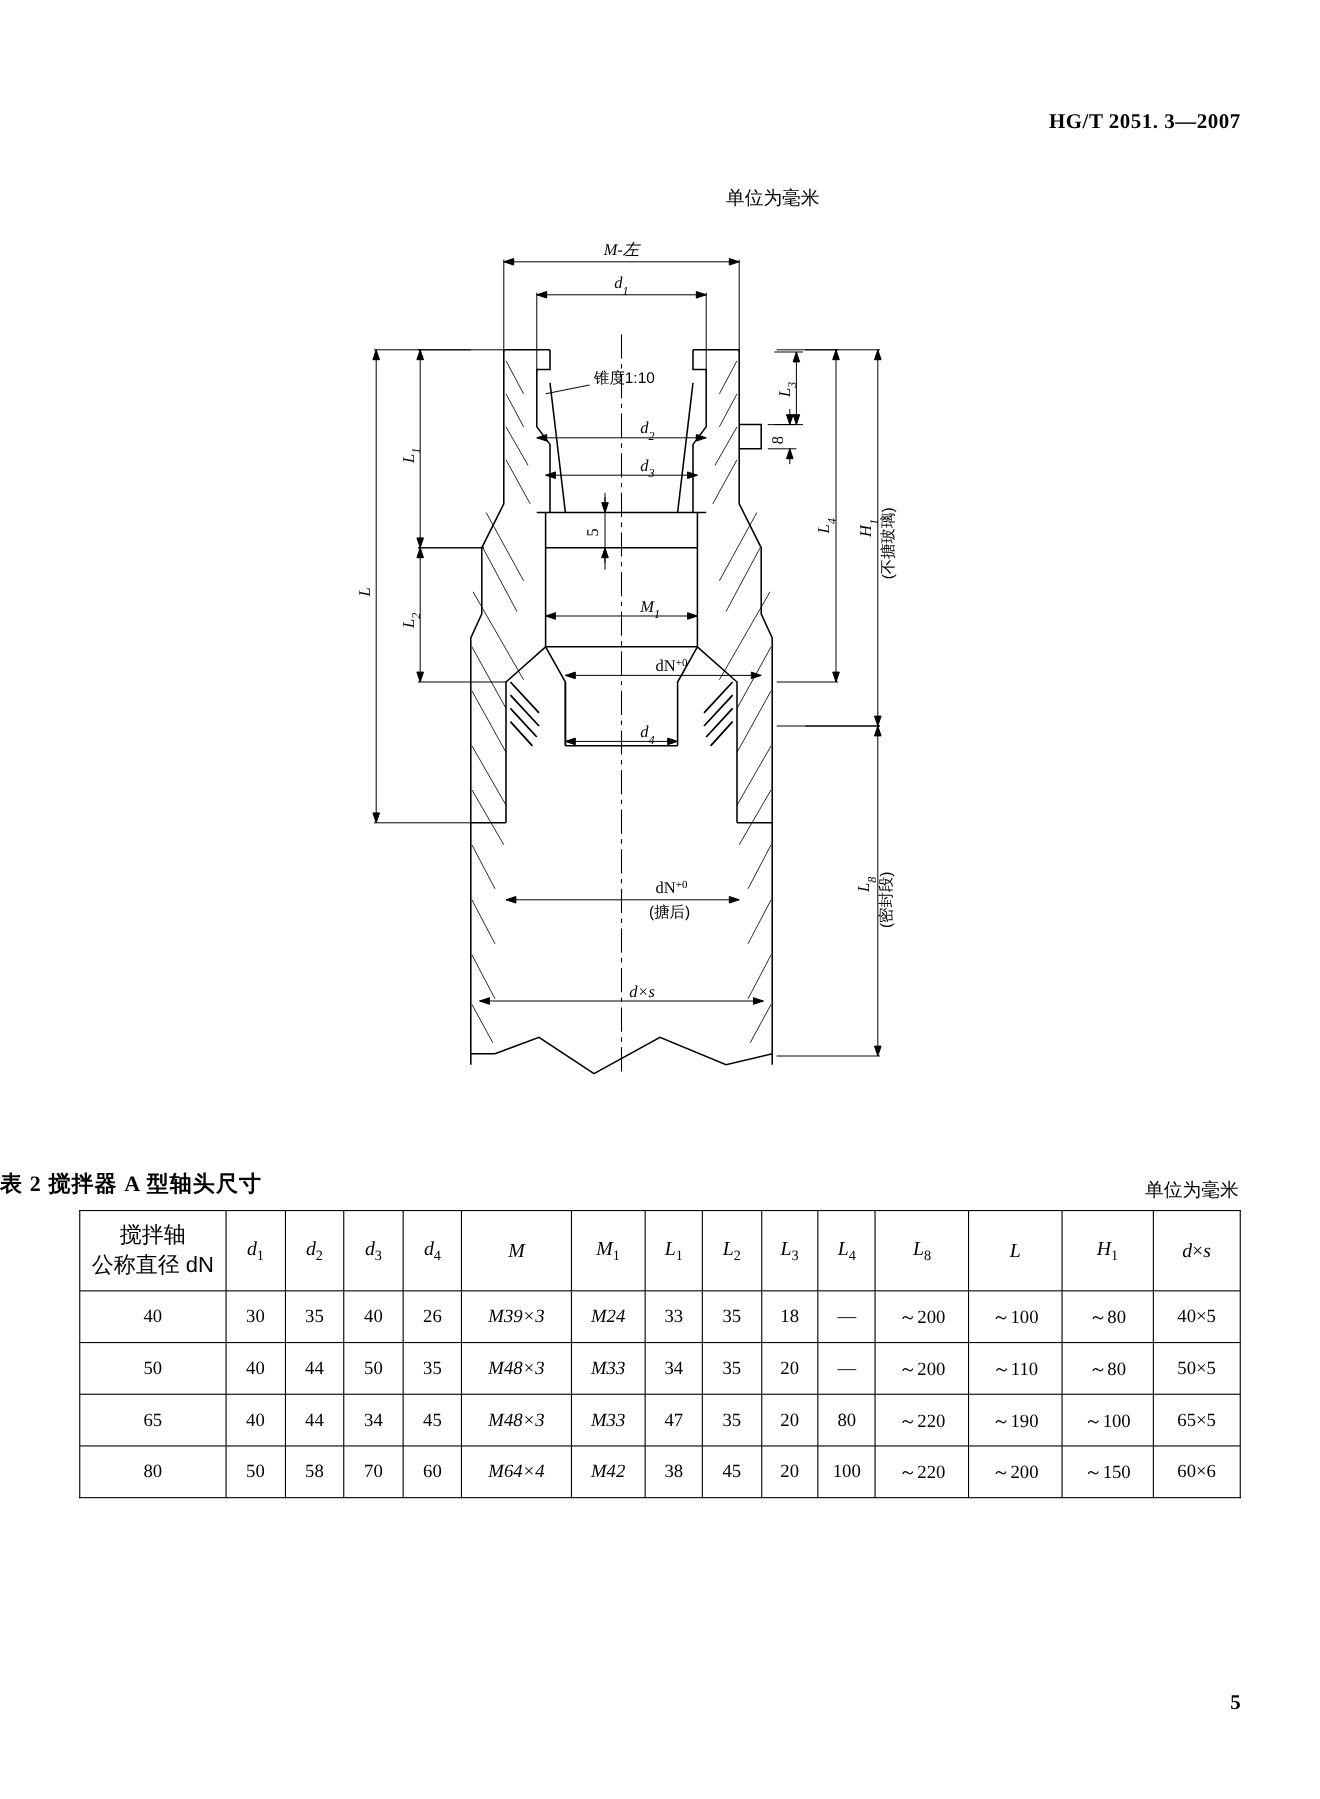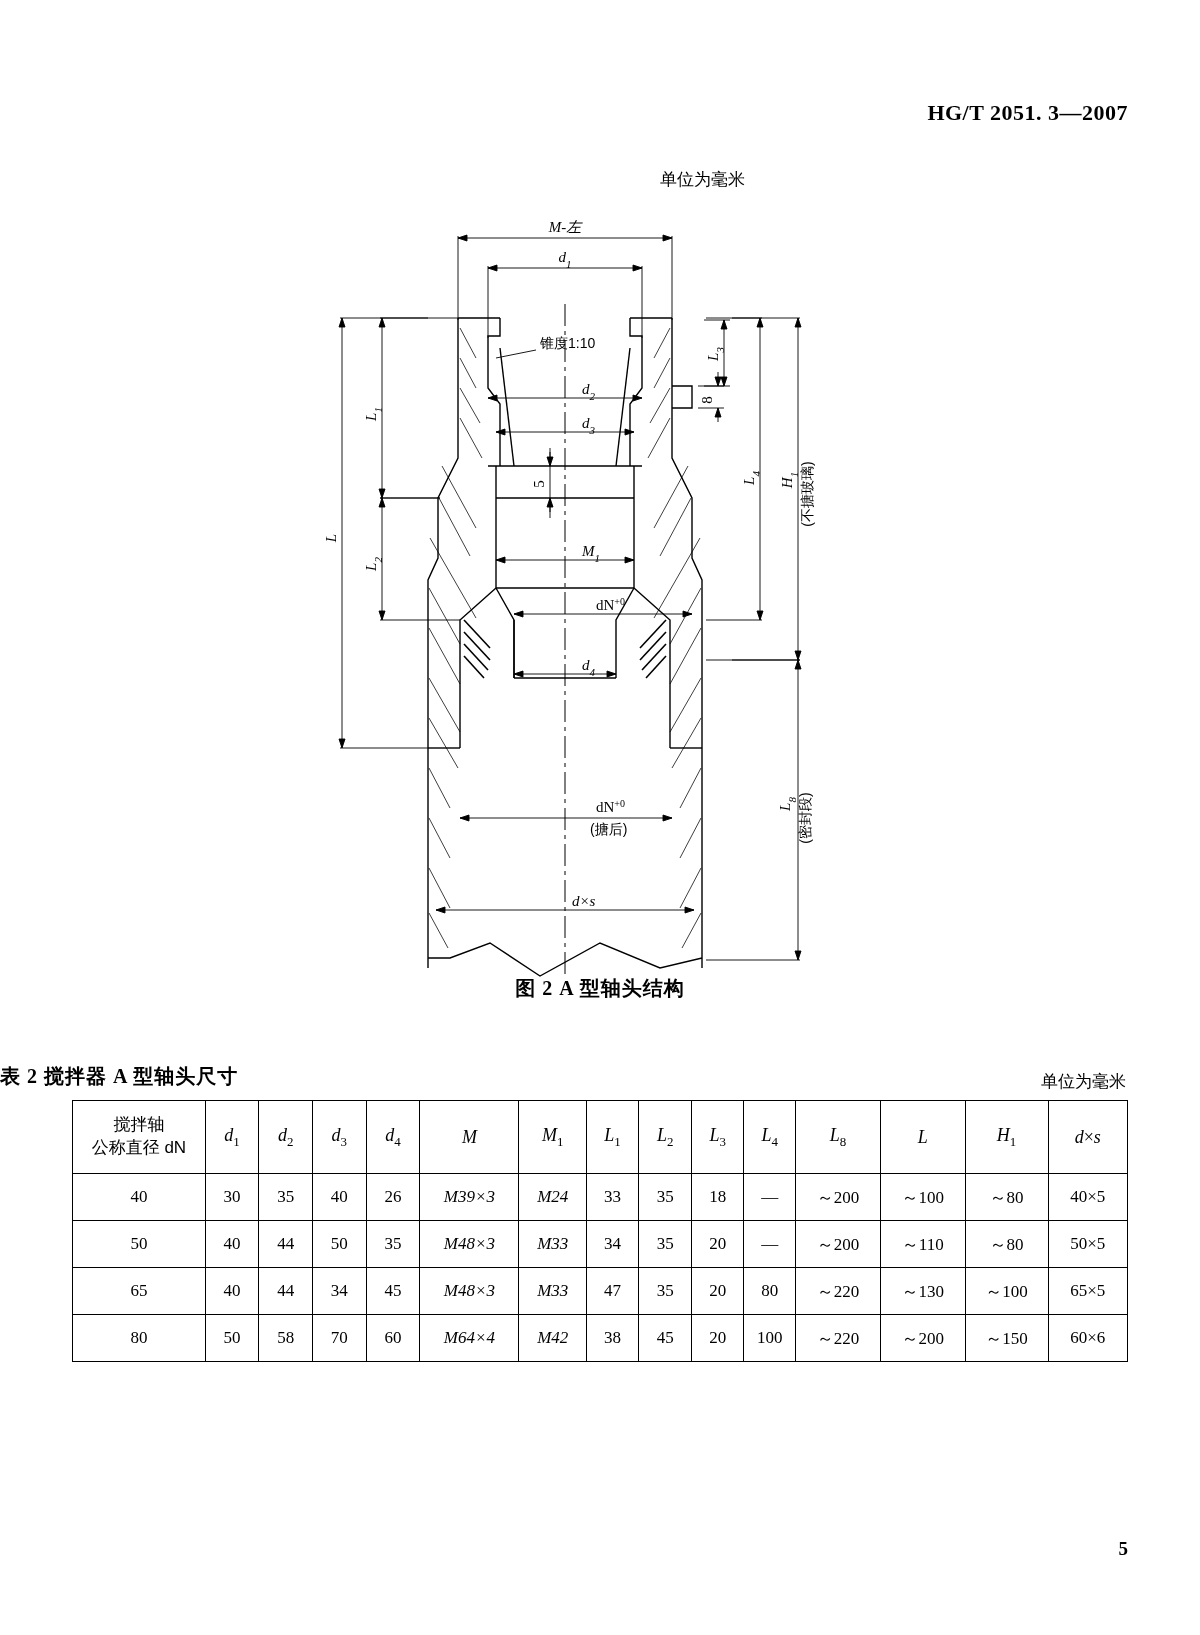--- a/index.html
+++ b/index.html
@@ -21,21 +21,21 @@
     width: 1200px;
     height: 1635px;
   }
   
   .std-code {
     position: absolute;
     right: 72px;
     top: 100px;
     font-family: "Liberation Serif", serif;
     font-weight: bold;
-    font-size: 22px;
+    font-size: 19px;
     letter-spacing: 0.5px;
   }
   .unit-note-top {
     position: absolute;
     left: 660px;
     top: 168px;
     font-size: 17px;
     font-family: "Liberation Sans", sans-serif;
   }
   
@@ -91,21 +91,21 @@
     height: 46px;
     font-weight: normal;
     font-family: "Liberation Serif", serif;
   }
   table.dims thead th {
     height: 72px;
     font-size: 18px;
   }
   table.dims thead th.first {
     font-family: "Liberation Sans", sans-serif;
-    font-size: 17px;
+    font-size: 20px;
     line-height: 1.35;
   }
   .it { font-style: italic; }
   sub { font-size: 0.72em; }
   
   .pg-center {
     position: absolute;
     left: 0;
     top: 1545px;
     width: 1200px;
@@ -352,21 +352,20 @@
       <text x="412" y="192" text-anchor="middle" transform="rotate(-90 412 192)">8</text>
       <text x="244" y="276" text-anchor="middle" transform="rotate(-90 244 276)">5</text>
       <text x="454" y="270" text-anchor="middle" font-style="italic" transform="rotate(-90 454 270)">L<tspan baseline-shift="sub" font-size="11">4</tspan></text>
       <text x="492" y="272" text-anchor="middle" font-style="italic" transform="rotate(-90 492 272)">H<tspan baseline-shift="sub" font-size="11">1</tspan></text>
       <text x="512" y="286" text-anchor="middle" class="cn" transform="rotate(-90 512 286)">(不搪玻璃)</text>
       <text x="490" y="596" text-anchor="middle" font-style="italic" transform="rotate(-90 490 596)">L<tspan baseline-shift="sub" font-size="11">8</tspan></text>
       <text x="510" y="610" text-anchor="middle" class="cn" transform="rotate(-90 510 610)">(密封段)</text>
     </svg>
   </div>
 
-  <div class="fig-caption">图 2    A 型轴头结构</div>
 
   <div class="tbl-caption">表 2    搅拌器 A 型轴头尺寸</div>
   <div class="unit-note-tbl">单位为毫米</div>
 
   <table class="dims">
     <thead>
       <tr>
         <th class="first" style="width:136px">搅拌轴<br>公称直径 dN</th>
         <th style="width:54px"><span class="it">d</span><sub>1</sub></th>
         <th style="width:54px"><span class="it">d</span><sub>2</sub></th>
@@ -425,21 +424,21 @@
         <td>44</td>
         <td>34</td>
         <td>45</td>
         <td class="it">M48×3</td>
         <td class="it">M33</td>
         <td>47</td>
         <td>35</td>
         <td>20</td>
         <td>80</td>
         <td>～220</td>
-        <td>～130</td>
+        <td>～190</td>
         <td>～100</td>
         <td>65×5</td>
       </tr>
       <tr>
         <td>80</td>
         <td>50</td>
         <td>58</td>
         <td>70</td>
         <td>60</td>
         <td class="it">M64×4</td>

